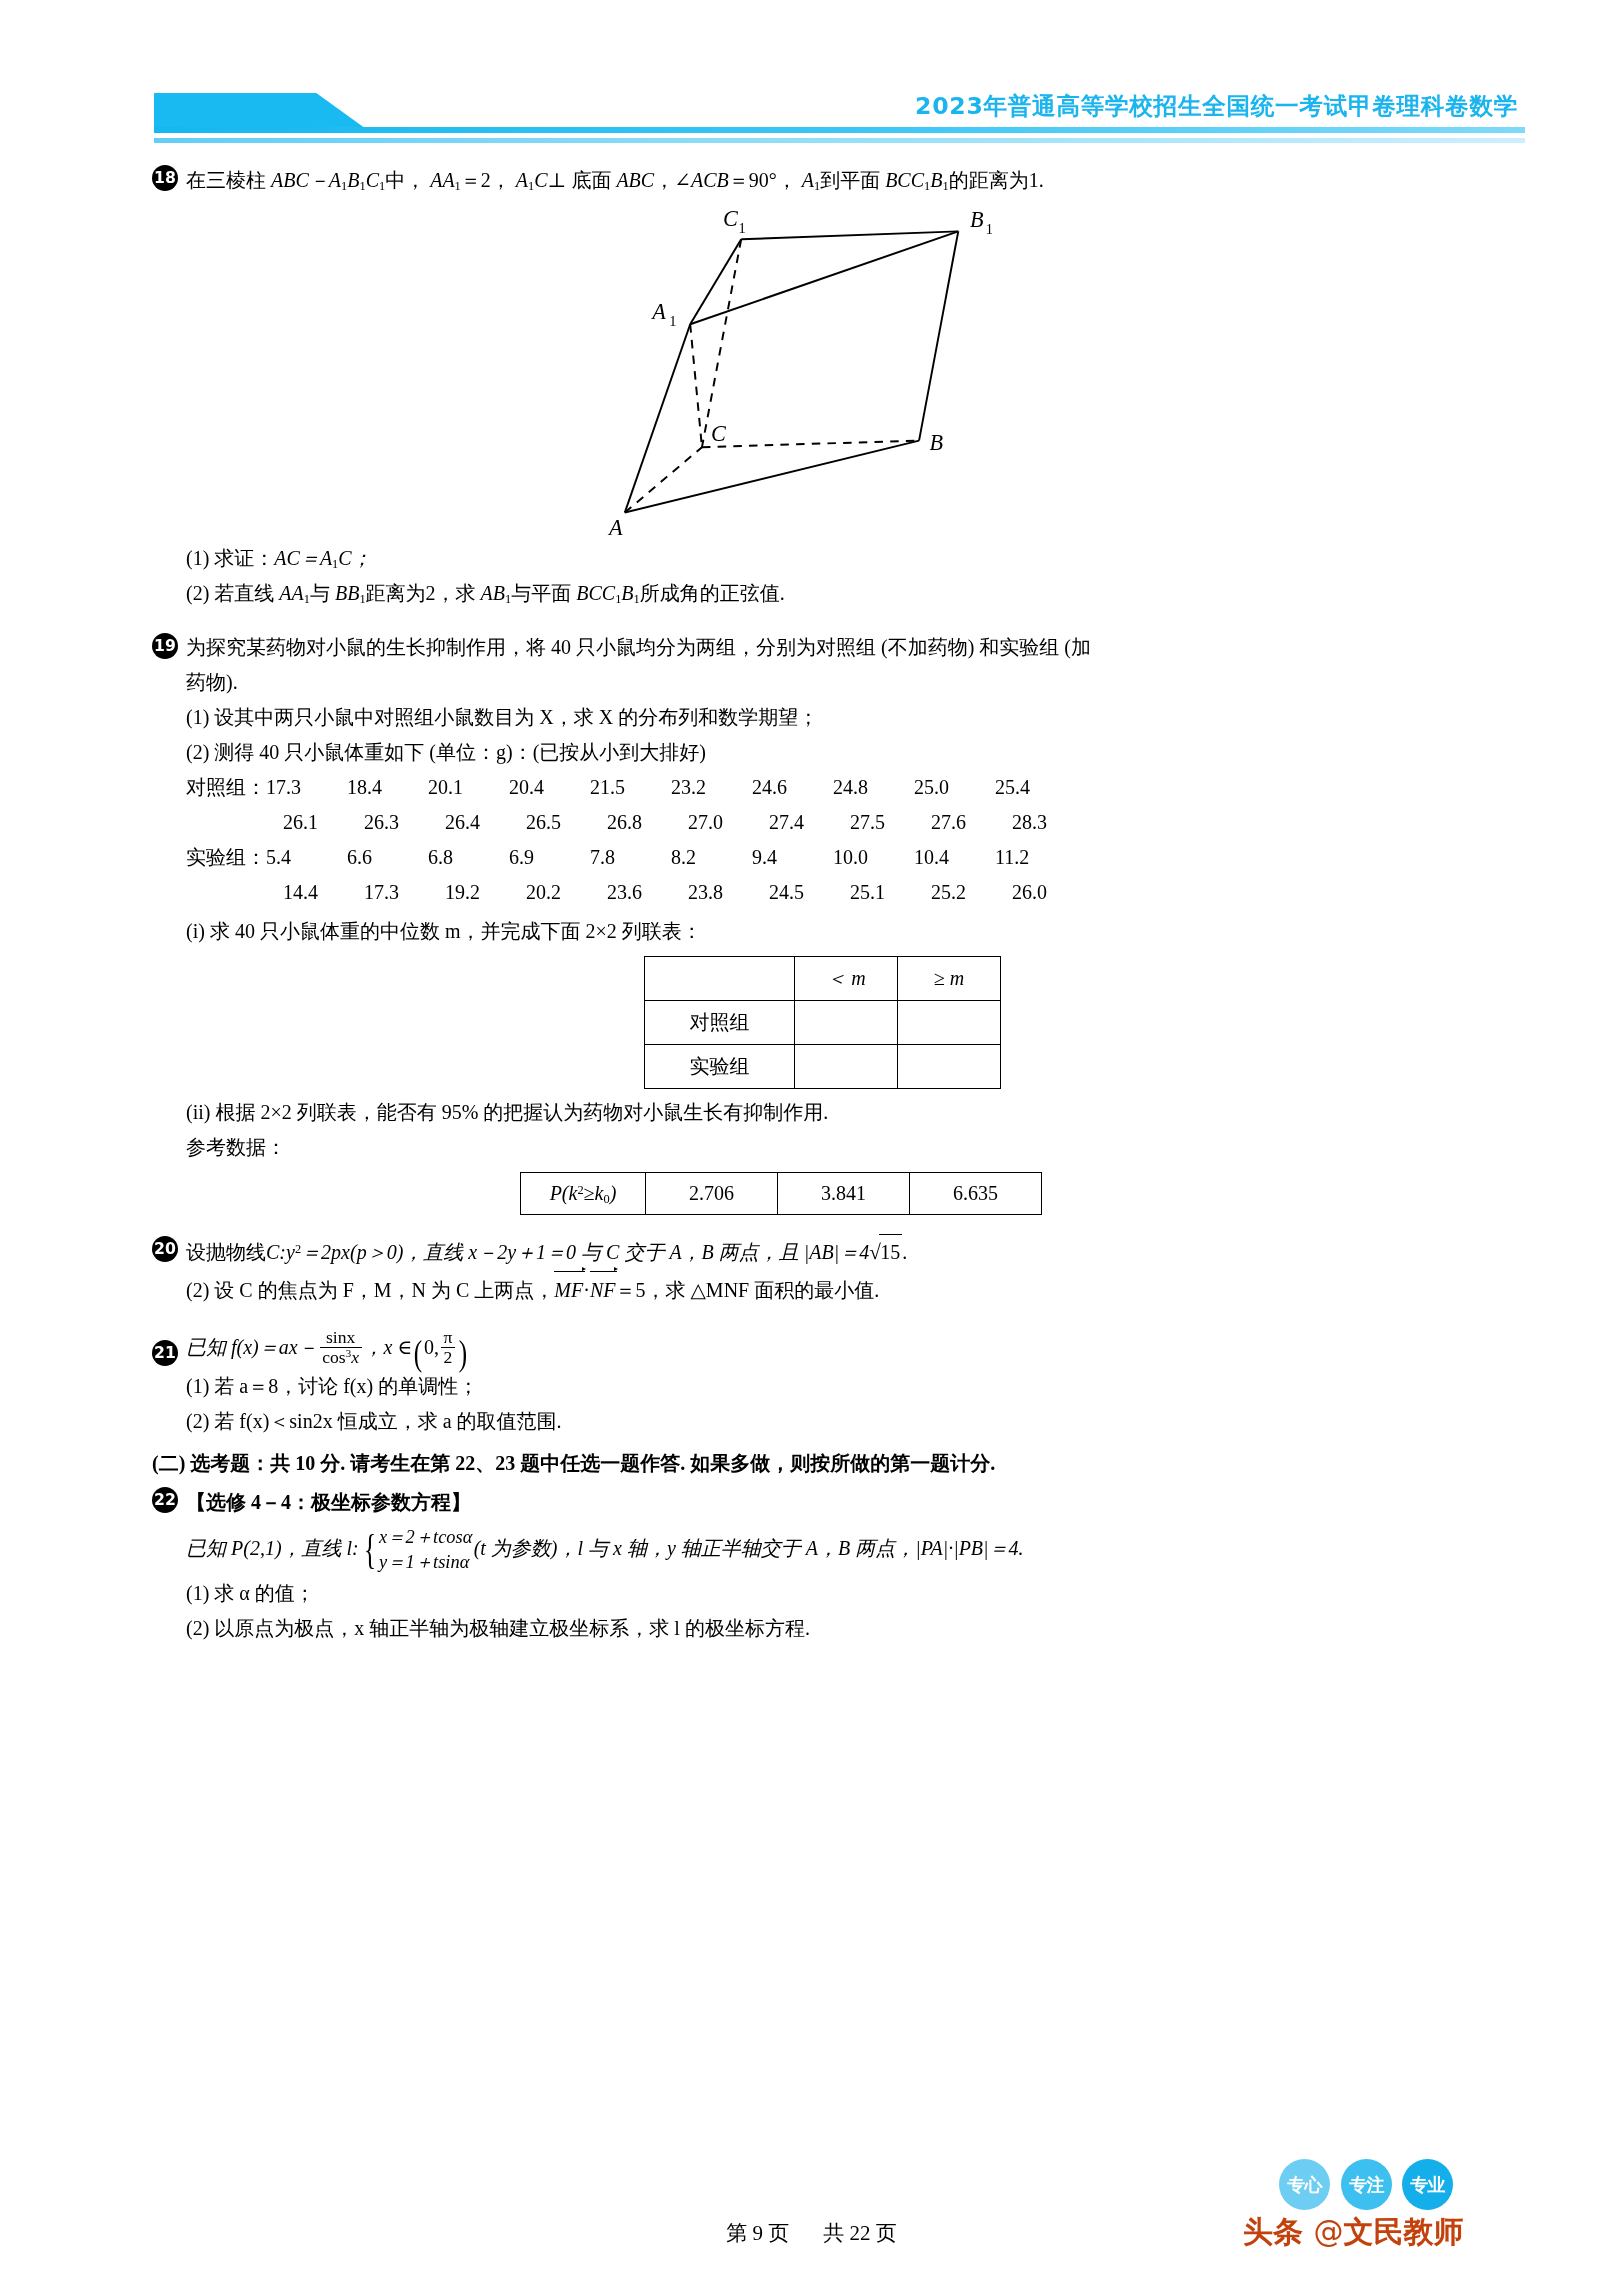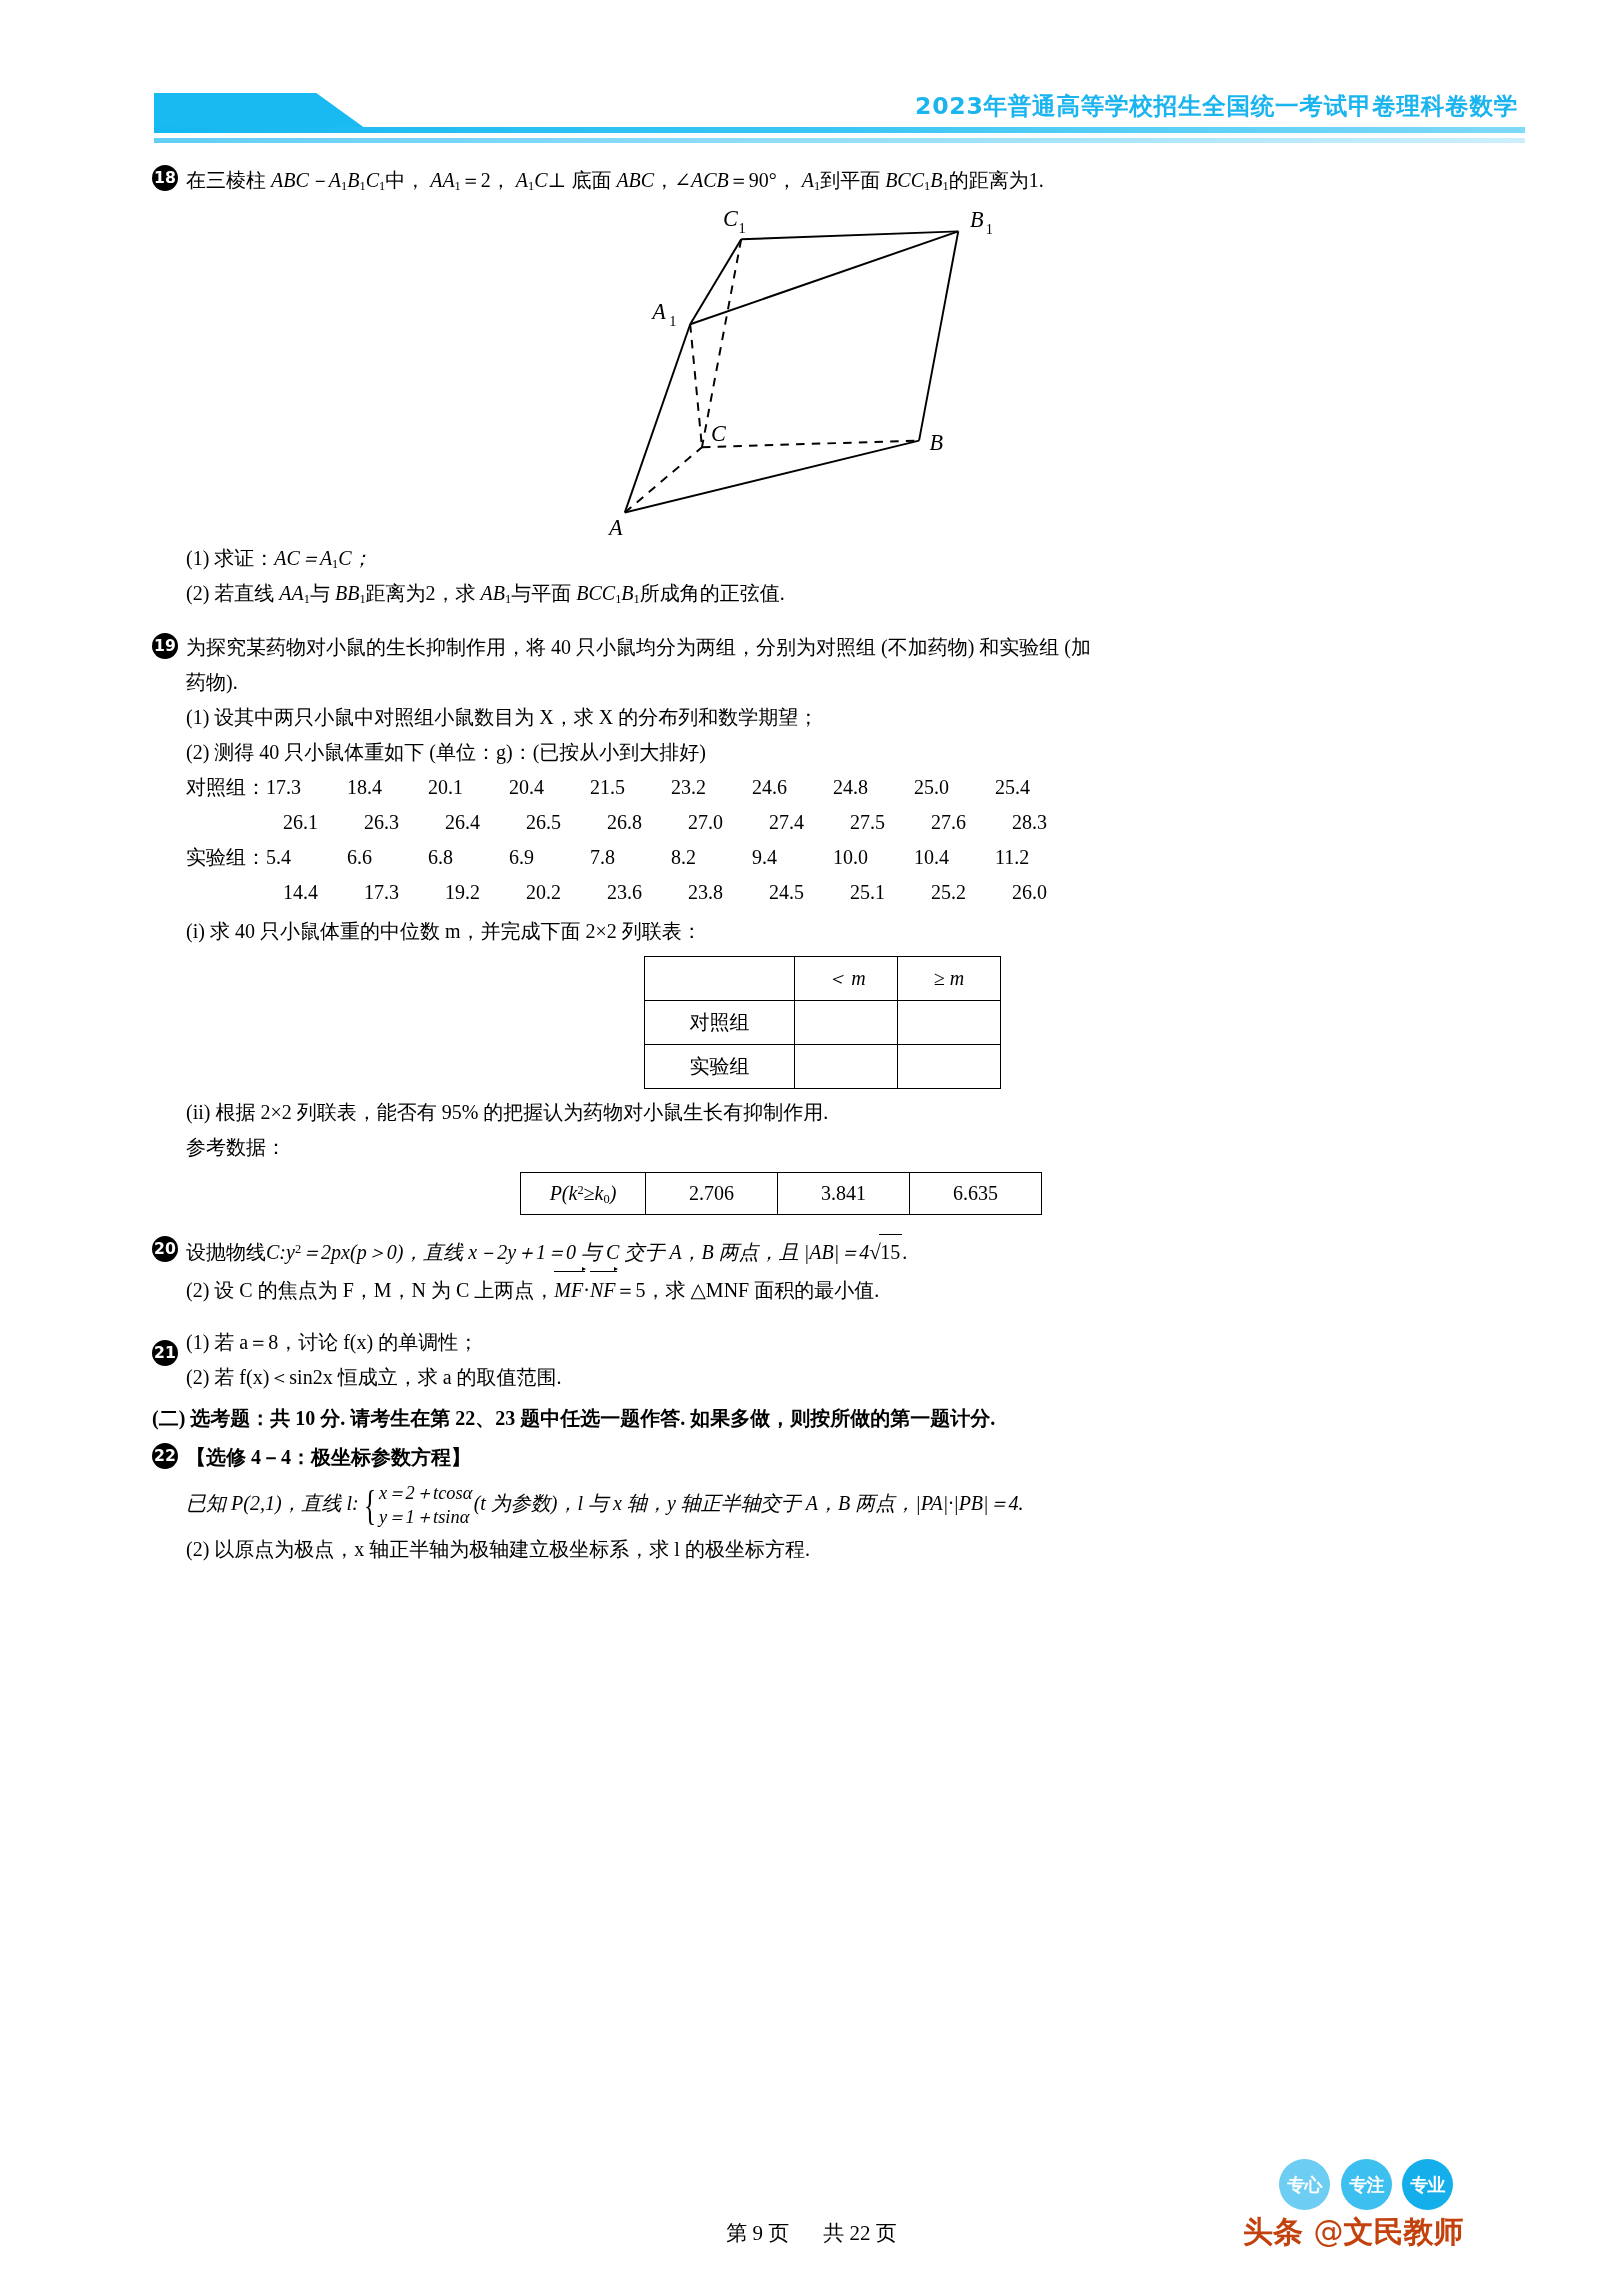--- a/index.html
+++ b/index.html
@@ -416,40 +416,50 @@
         </div>
         <div class="sub">
           <span>(2) 设 C 的焦点为 F，M，N 为 C 上两点，</span><i class="vec"><span>MF</span></i><span>·</span><i class="vec"><span>NF</span></i><span>＝5，求 △MNF 面积的最小值.</span>
         </div>
       </div>
     </div>
 
     <div class="qblock" style="margin-top:19.6px;">
       <div class="qnum" style="top:14.4px;">21</div>
       <div class="qbody">
+        <div class="line" style="line-height:2.1;">
+          <i><span>已知 f(x)＝ax－</span></i><span class="frac">
+            <span class="num">sinx</span>
+            <span class="den"><span>cos</span><sup>3</sup><i>x</i></span>
+          </span><i><span>，x ∈</span></i><span class="bigparen">(</span><span>0,</span><span class="frac">
+            <span class="num">π</span>
+            <span class="den">2</span>
+          </span><span class="bigparen">)</span>
+        </div>
         <div class="sub">(1) 若 a＝8，讨论 f(x) 的单调性；</div>
         <div class="sub">(2) 若 f(x)＜sin2x 恒成立，求 a 的取值范围.</div>
       </div>
     </div>
 
     <div class="sec-head">(二) 选考题：共 10 分. 请考生在第 22、23 题中任选一题作答. 如果多做，则按所做的第一题计分.</div>
 
     <div class="qblock">
       <div class="qnum">22</div>
       <div class="qbody">
         <div class="line" style="font-weight:700;">【选修 4－4：极坐标参数方程】</div>
         <div class="line" style="line-height:2.4; margin-top:5.2px;">
           <i><span>已知 P(2,1)，直线 l:</span></i><span class="cases">
             <span class="brace">{</span>
             <span class="rows">
               <i><span>x＝2＋tcosα</span></i>
               <i><span>y＝1＋tsinα</span></i>
             </span>
           </span><i><span>(t 为参数)，l 与 x 轴，y 轴正半轴交于 A，B 两点，|PA|·|PB|＝4.</span></i>
         </div>
+        <div class="sub">(1) 求 α 的值；</div>
         <div class="sub">(2) 以原点为极点，x 轴正半轴为极轴建立极坐标系，求 l 的极坐标方程.</div>
       </div>
     </div>
 
   </div>
 
   <div class="footer">
     <span>第 9 页</span><span class="sp"></span><span>共 22 页</span>
   </div>
 

